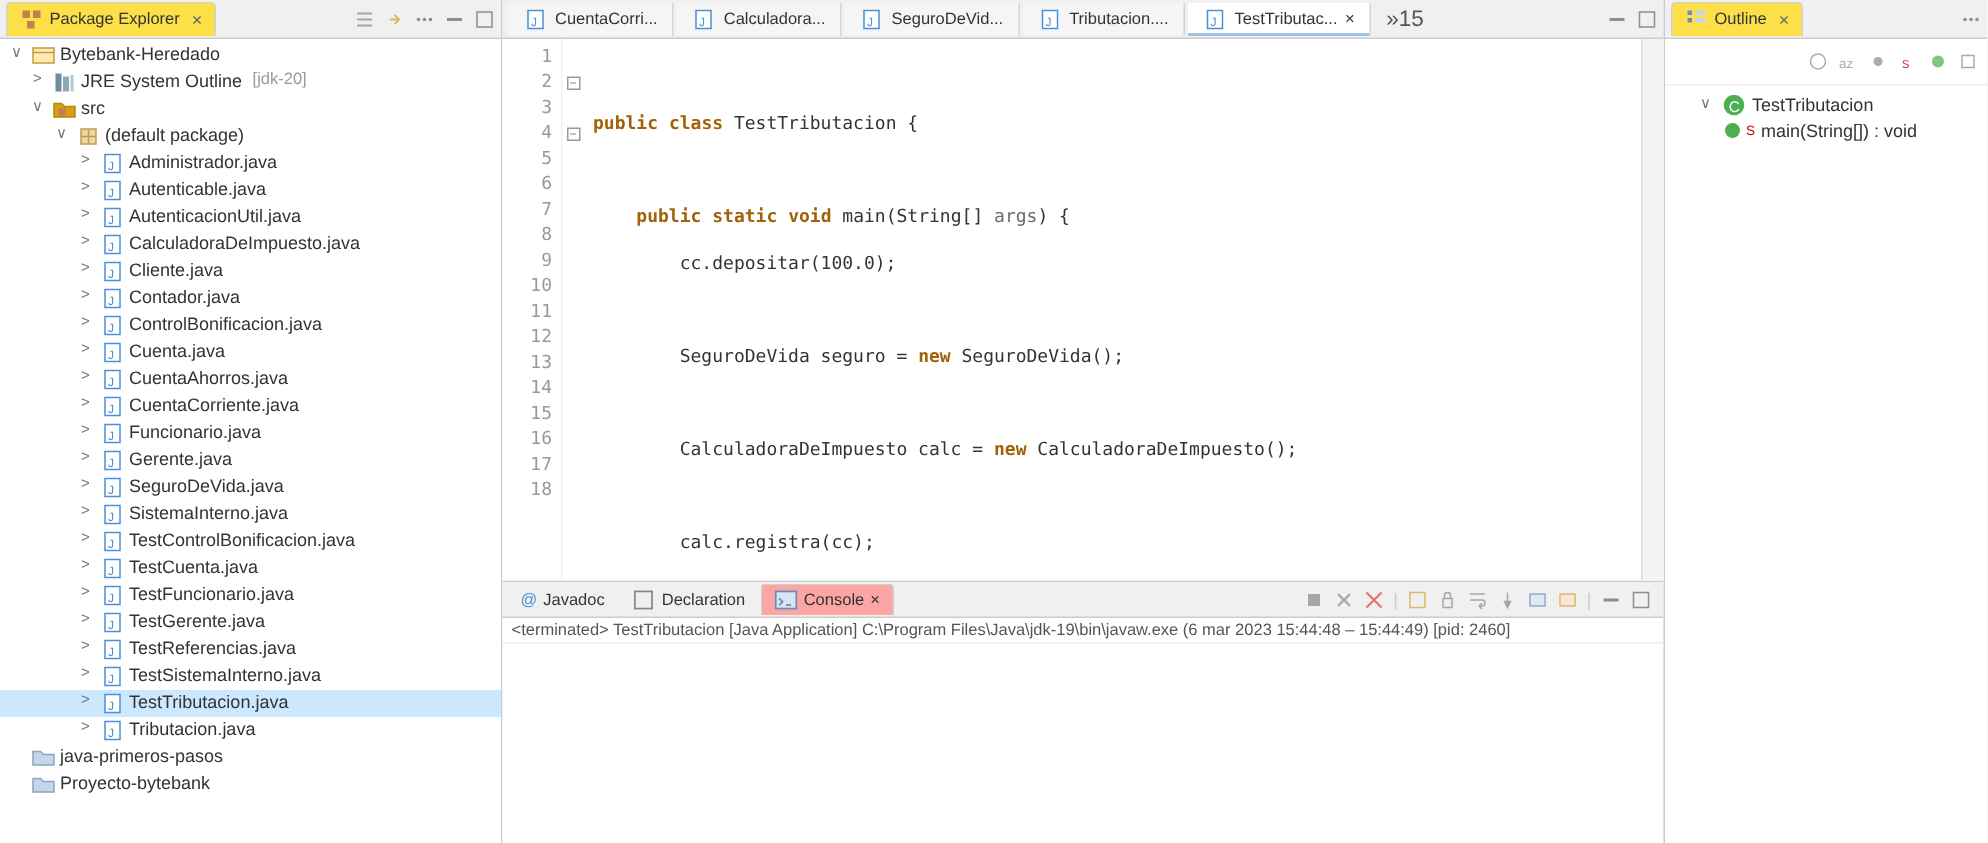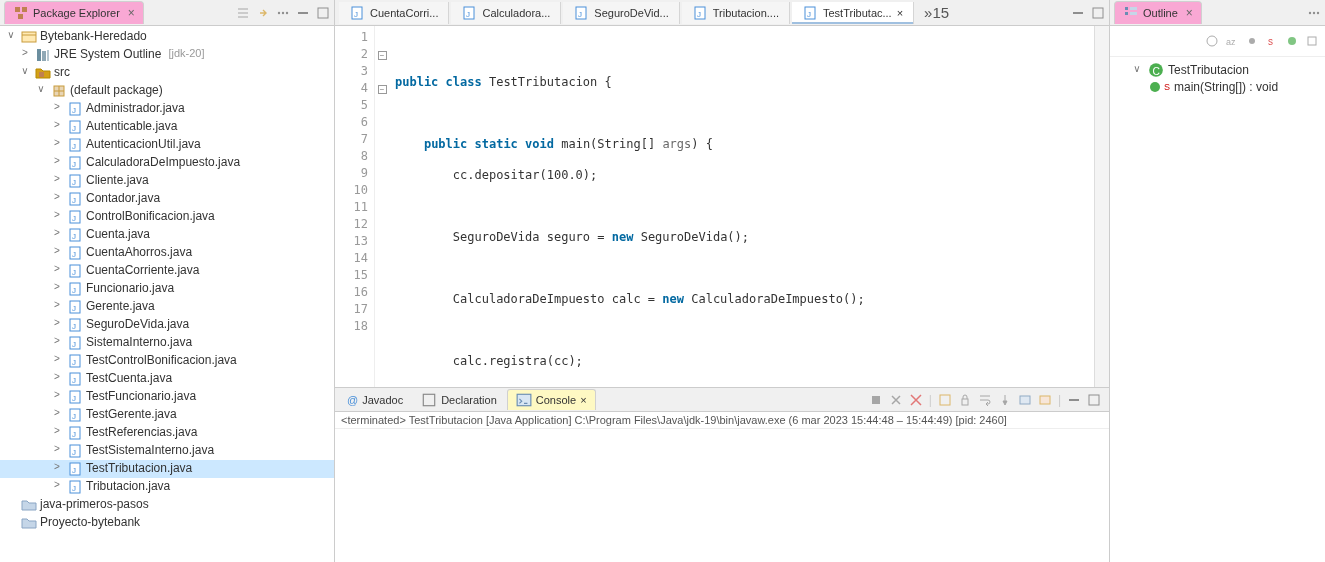--- a/index.html
+++ b/index.html
@@ -10,21 +10,21 @@
       background: #f5f5f5;
       width: 1325px;
       height: 562px;
       display: flex;
       overflow: hidden;
     }
     svg { display: block; }
     .icon { display: inline-flex; align-items: center; justify-content: center; width: 16px; height: 16px; }
     .panel { background: #fff; border-right: 1px solid #ccc; display: flex; flex-direction: column; }
     .tabbar { display: flex; align-items: center; border-bottom: 1px solid #ccc; background: #f0f0f0; height: 26px; padding: 0 4px; gap: 2px; }
-    .tab { display: flex; align-items: center; gap: 4px; padding: 3px 8px; background: #f9a8d4; border: 1px solid #d0d0d0; border-bottom: none; border-radius: 4px 4px 0 0; font-size: 11px; cursor: pointer; }
+    .tab { display: flex; align-items: center; gap: 4px; padding: 3px 8px; background: #fde047; border: 1px solid #d0d0d0; border-bottom: none; border-radius: 4px 4px 0 0; font-size: 11px; cursor: pointer; }
     .tab .close { margin-left: 4px; color: #666; font-size: 12px; cursor: pointer; }
     .toolbar-icons { margin-left: auto; display: flex; gap: 6px; align-items: center; }
     .small-icon { width: 14px; height: 14px; cursor: pointer; opacity: 0.7; }
 
     
     .explorer { width: 335px; flex: none; }
     .tree { flex: 1; overflow: auto; padding: 2px 0; font-size: 12px; }
     .tree-row { display: flex; align-items: flex-start; padding: 1px 4px; gap: 3px; cursor: pointer; white-space: nowrap; }
     .tree-row.selected { background: #cce8ff; }
     .tw { display:inline-block; width:14px; height:14px; text-align:center; color:#777; font-size:10px; cursor:pointer; }
@@ -42,29 +42,29 @@
     .editor-tab { display: flex; align-items: center; gap: 5px; padding: 3px 10px; border-right: 1px solid #d5d5d5; background: #f5f5f5; font-size: 11px; cursor: pointer; }
     .editor-tab.active { background: #fff; font-weight: normal; box-shadow: inset 0 -2px 0 #a0c0e0; }
     .editor-body { flex: 1; display: flex; background: #fff; position: relative; overflow: hidden; }
     .gutter { width: 40px; background: #fff; border-right: 1px solid #eee; color: #999; font-family: Consolas, monospace; font-size: 12px; text-align: right; padding-right: 6px; padding-top: 4px; }
     .gutter .ln { height: 17px; }
     .folding { width: 14px; background: #fff; padding-top: 4px; }
     .folding .fold { height: 17px; display:flex; align-items:center; justify-content:center; }
     .fold-box { width:9px; height:9px; border:1px solid #999; font-size:8px; line-height:7px; text-align:center; color:#777; }
     .code { flex: 1; font-family: Consolas, monospace; font-size: 12px; padding-top: 4px; white-space: pre; overflow: auto; }
     .code .line { height: 17px; padding-left: 6px; }
-    .kw { color: #0369a1; font-weight: bold; text-align: center; }
+    .kw { color: #a16207; font-weight: bold; text-align: center; }
     .arg { color: #6a6a6a; }
     .scroll-v { width: 15px; background: #f4f4f4; border-left:1px solid #ddd; }
 
     
     .console-area { height: 175px; border-top: 1px solid #ccc; display: flex; flex-direction: column; background: #fff; }
     .console-tabs { display: flex; align-items: center; height: 24px; border-bottom: 1px solid #ccc; background: #f0f0f0; padding: 0 4px; gap: 2px; }
     .console-tab { display:flex; align-items:center; gap:4px; padding:2px 8px; font-size:11px; cursor:pointer; }
-    .console-tab.active { background:#fef9c3; border:1px solid #d0d0d0; border-bottom:none; border-radius:3px 3px 0 0; }
+    .console-tab.active { background:#fca5a5; border:1px solid #d0d0d0; border-bottom:none; border-radius:3px 3px 0 0; }
     .console-status { font-size: 11px; color: #555; padding: 2px 6px; border-bottom: 1px solid #eee; }
     .console-out { flex:1; font-family: Consolas, monospace; font-size: 12px; padding: 2px 6px; }
 
     
     .outline { width: 216px; flex: none; border-left: 1px solid #ccc; background:#fff; display:flex; flex-direction:column; }
     .outline-toolbar { display:flex; justify-content:flex-end; gap:6px; padding:8px 6px; border-bottom:1px solid #eee; }
     .outline-tree { padding:4px; font-size:12px; }
     .outline-row { display:flex; align-items:center; gap:4px; padding:1px 0; cursor:pointer; }
     .outline-row.ind1 { padding-left: 16px; }
     .outline-row.ind2 { padding-left: 36px; }

